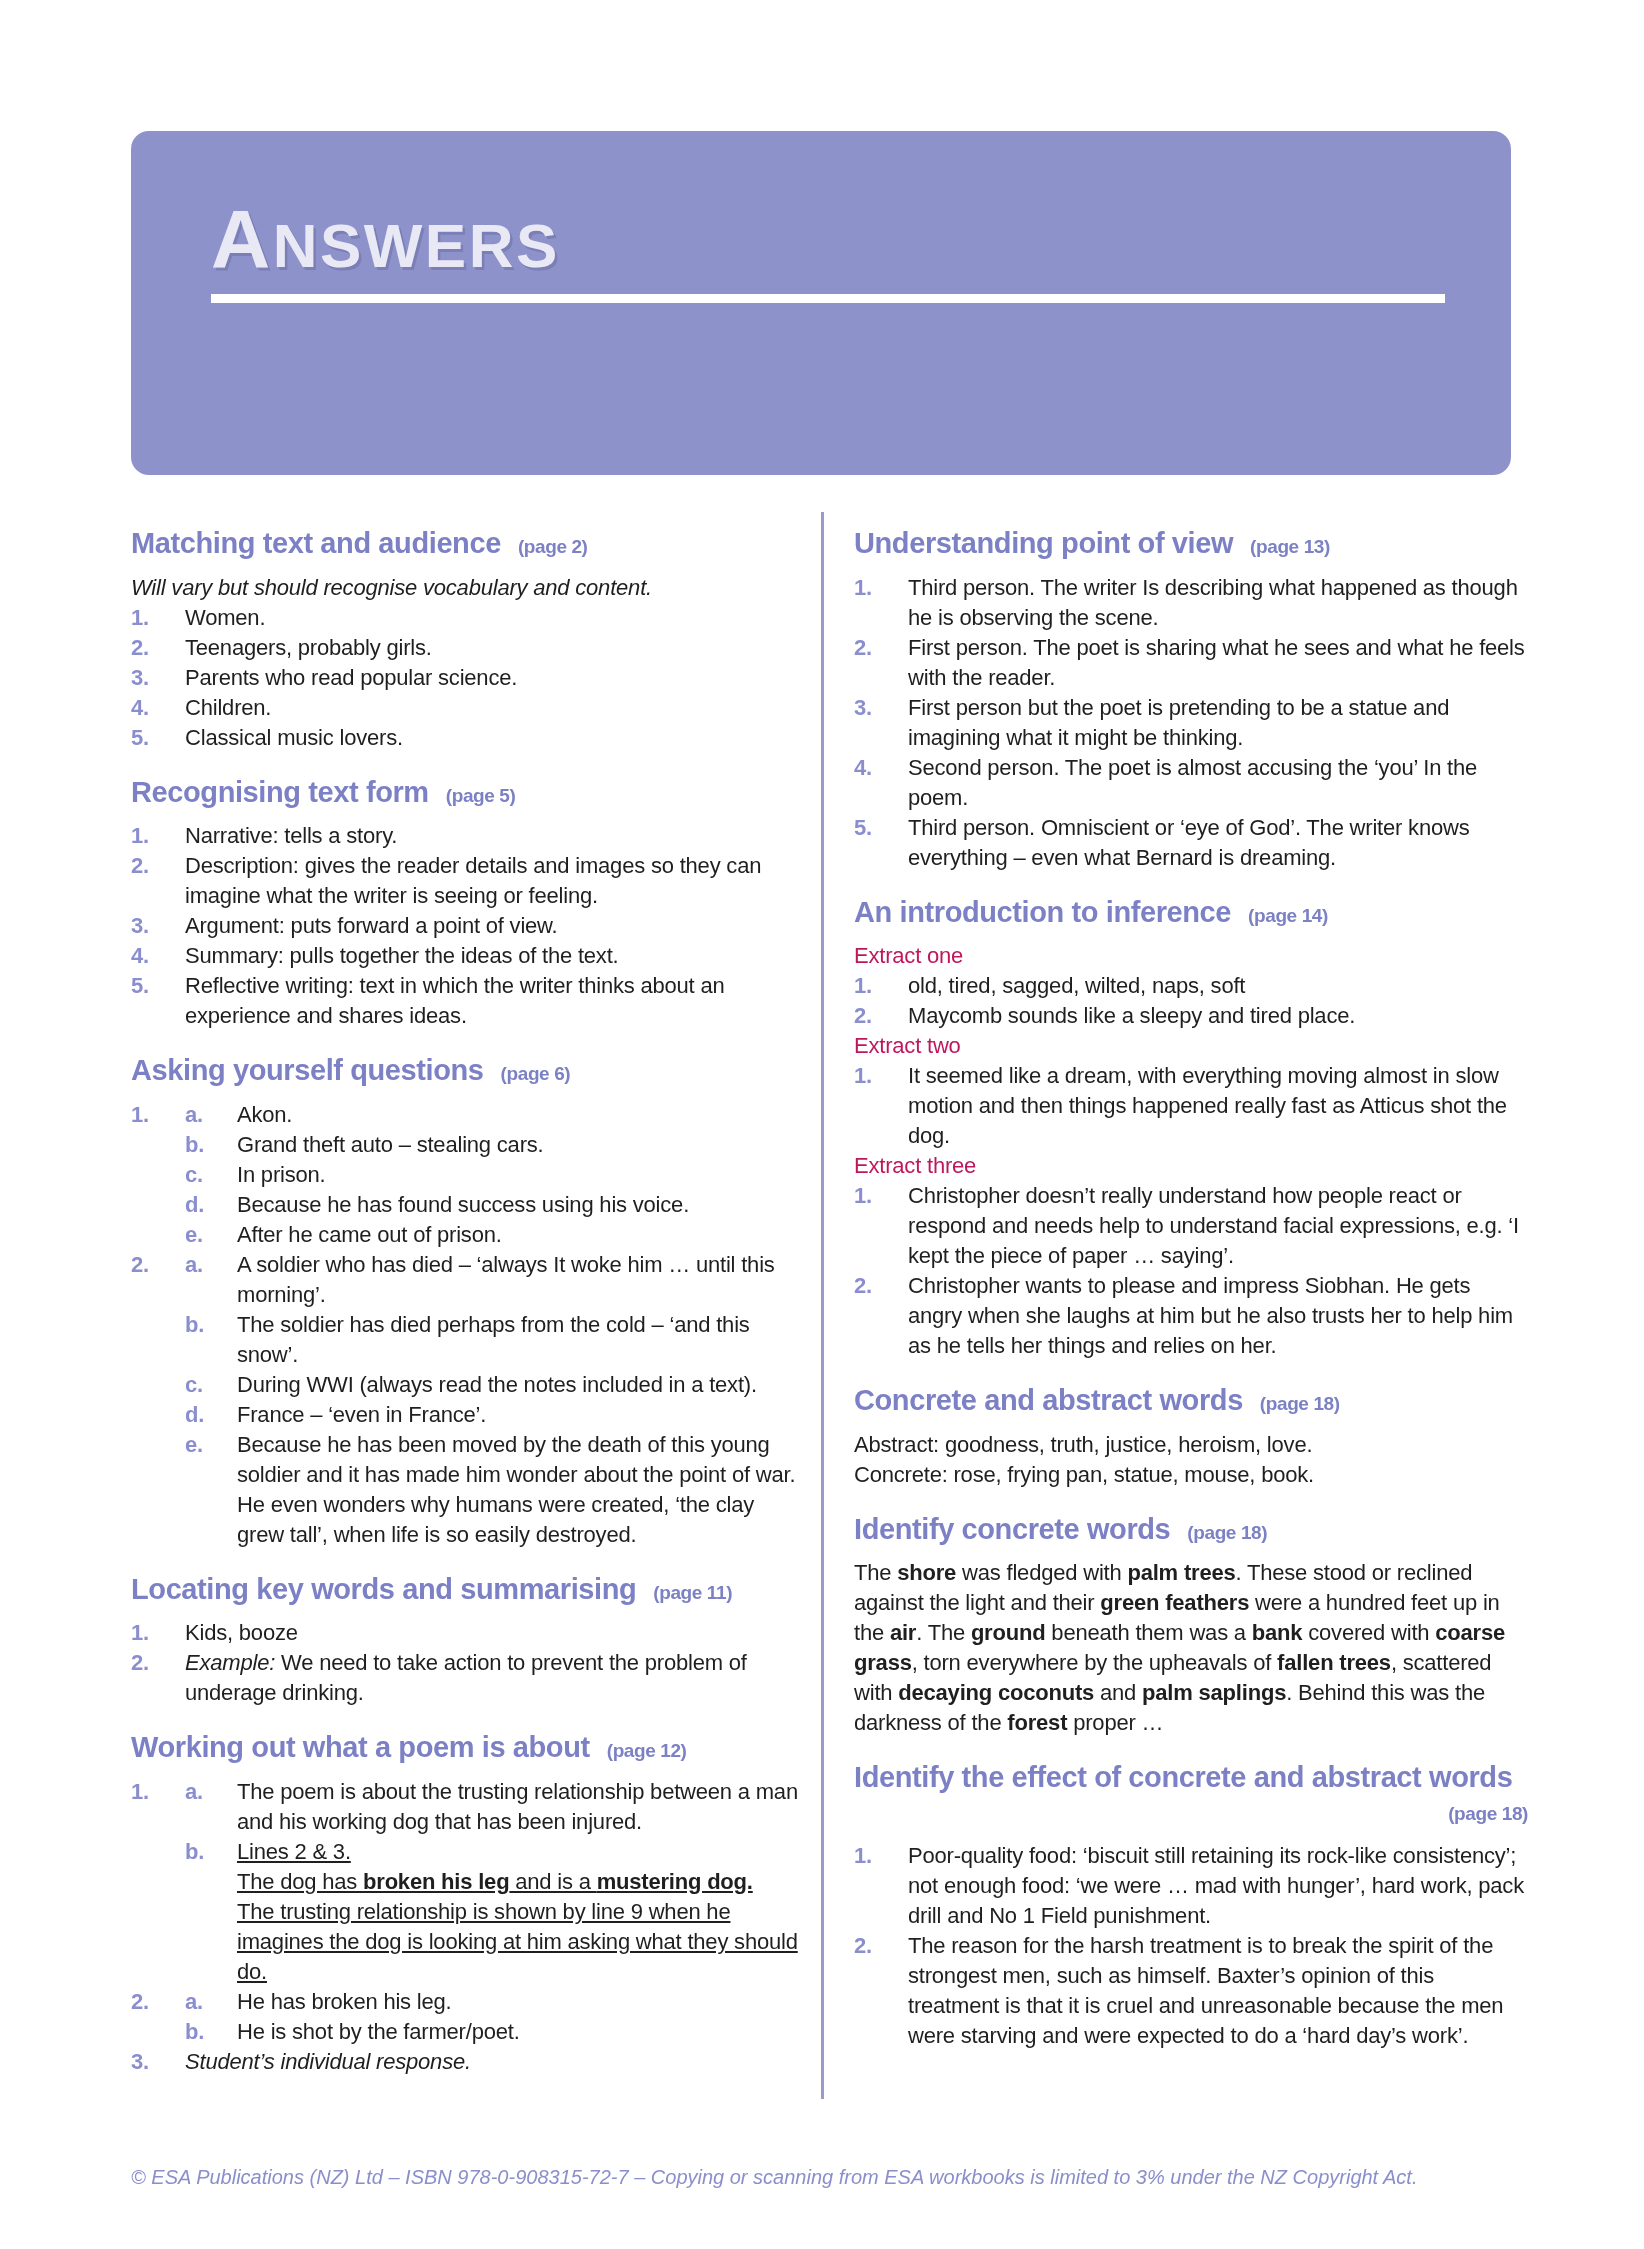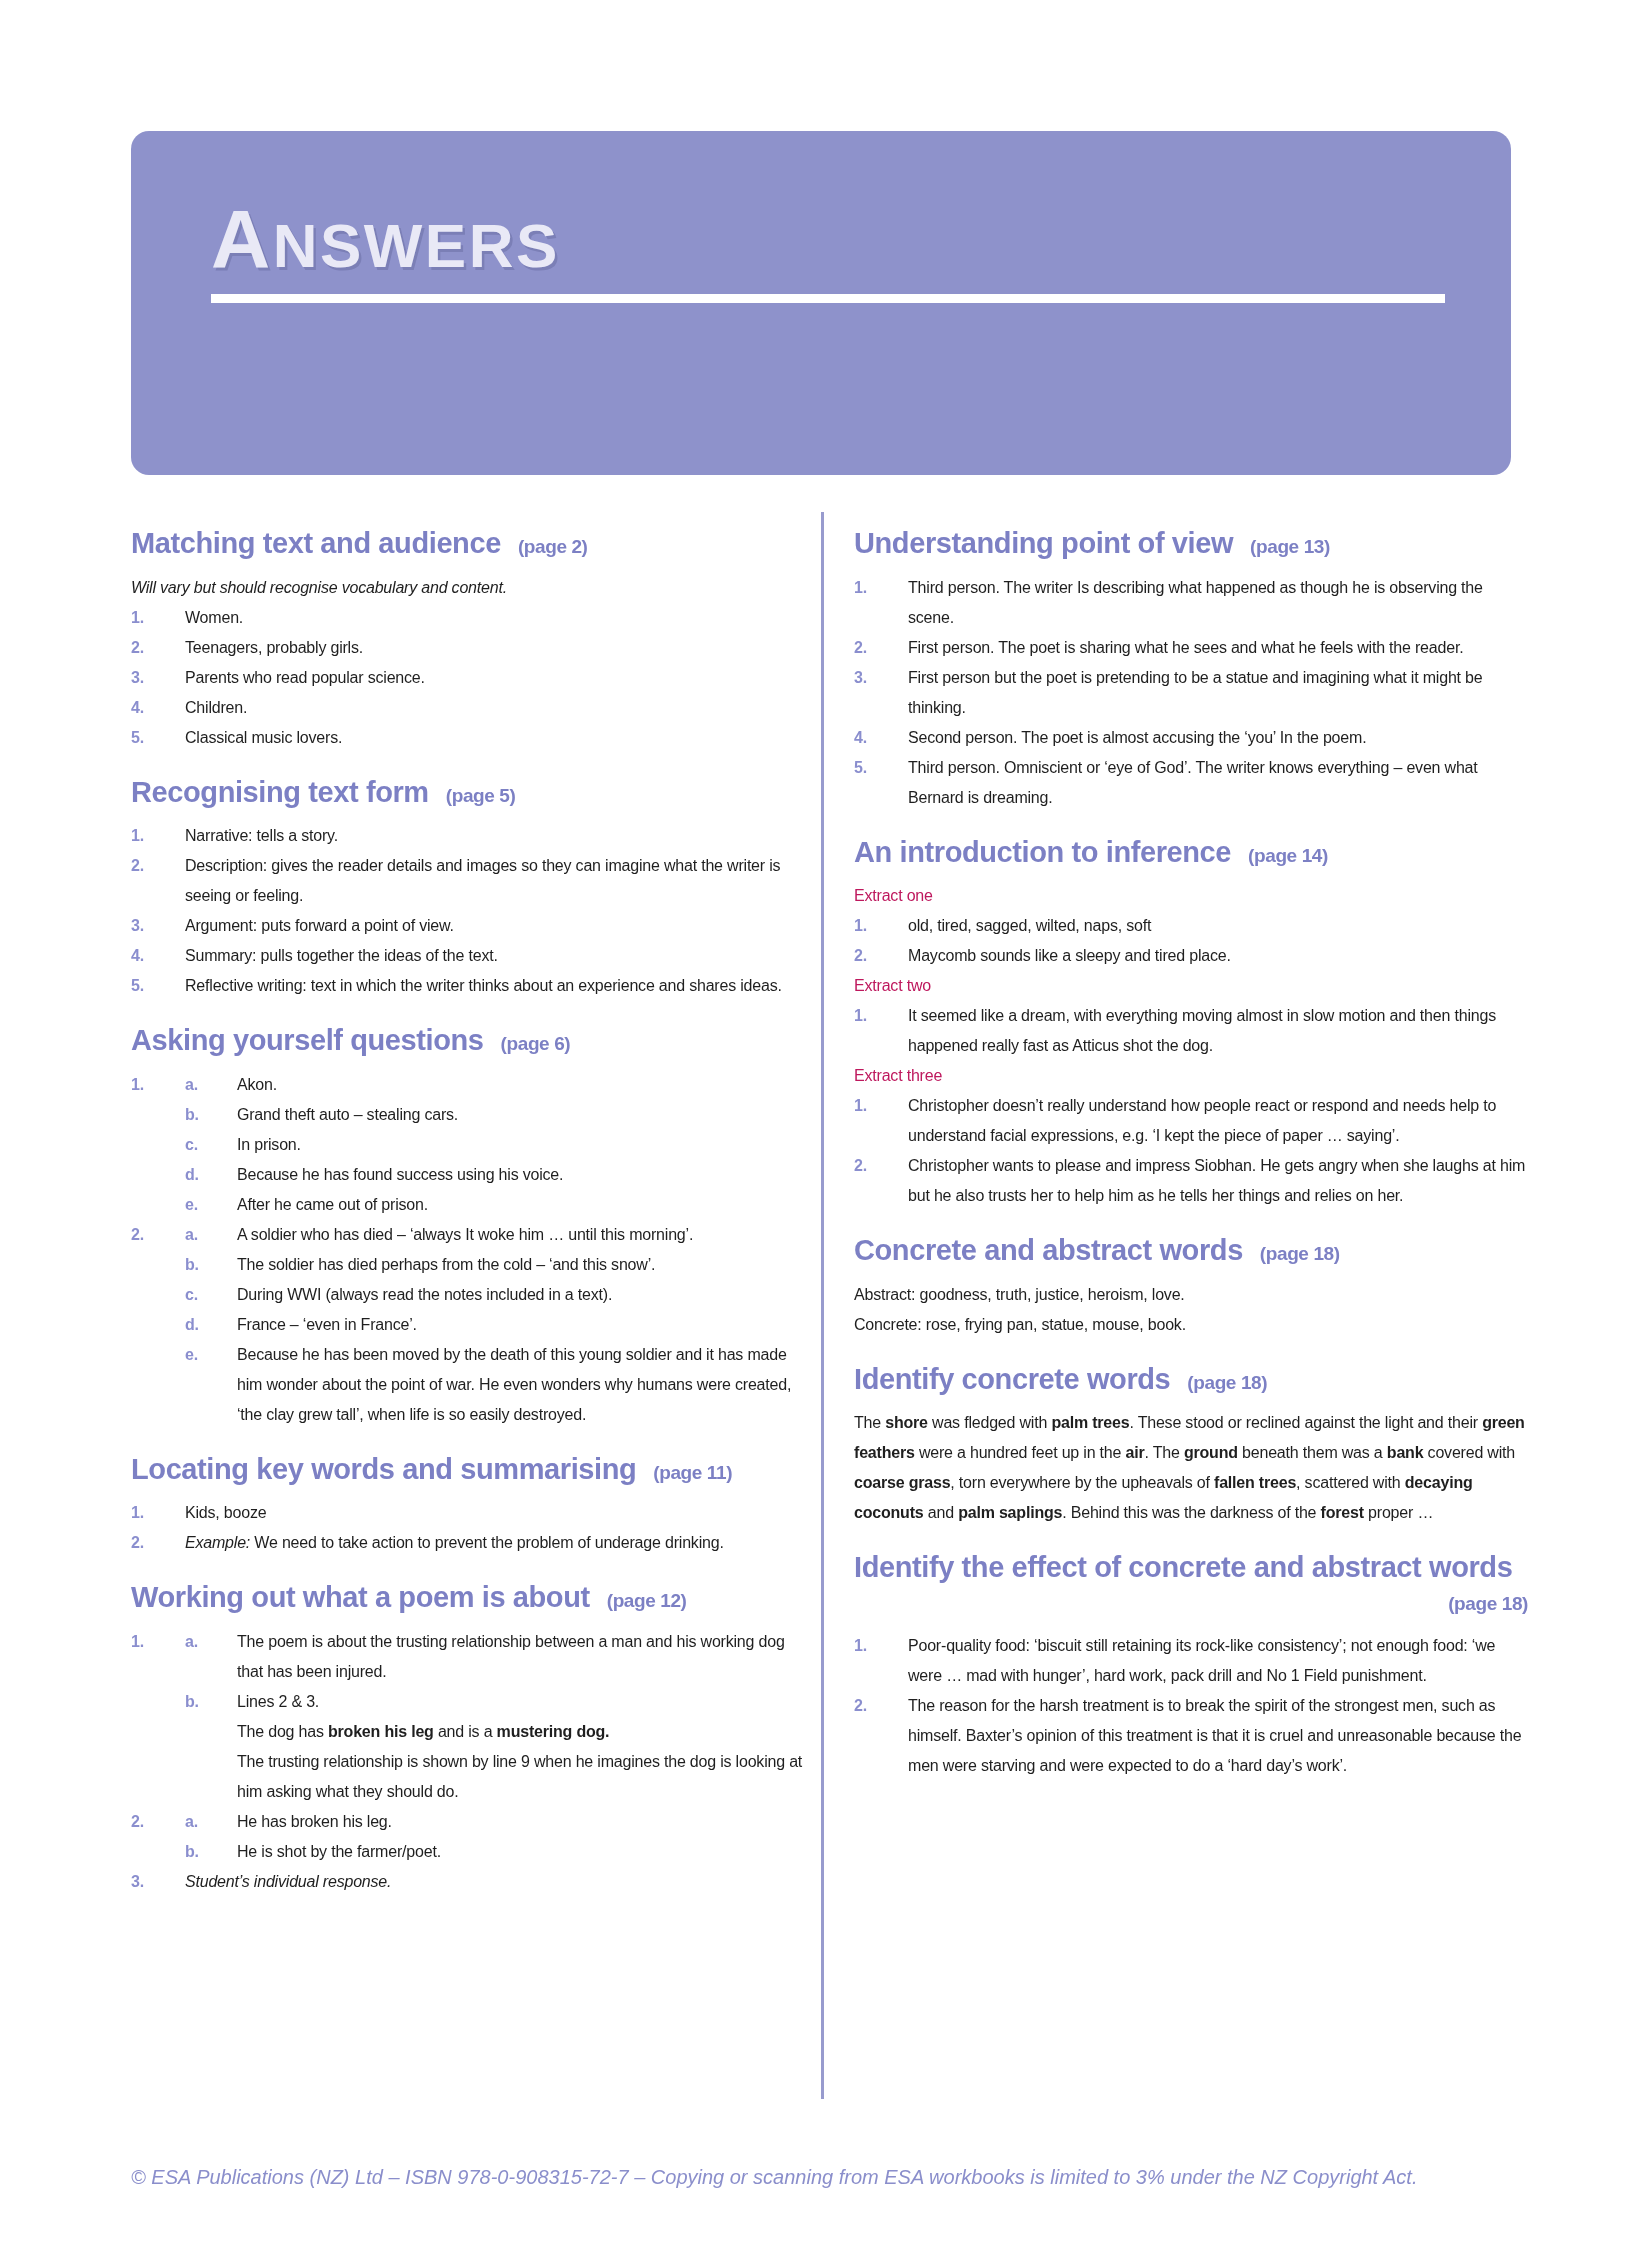--- a/index.html
+++ b/index.html
@@ -28,28 +28,28 @@
   .col{position:absolute;top:526px;width:674px;}
   #col-0{left:131px;}
   #col-1{left:854px;}
   h2.sec{
     margin:22px 0 8.5px 0;font-size:29px;line-height:35px;font-weight:bold;
     color:#7c80c4;letter-spacing:-0.4px;
   }
   h2.sec.first{margin-top:0;}
   h2.sec .pg{font-size:19px;margin-left:17px;}
   h2.sec .pg-line{display:block;text-align:right;margin-left:0;line-height:37px;}
-  .para,.row,.subhead{font-size:16px;line-height:30px;}
+  .para,.row,.subhead{font-size:22px;line-height:30px;}
   .para{margin:0;}
   .subhead{font-weight:normal;color:#be185d;}
   .row{display:flex;align-items:flex-start;}
   .num{flex:0 0 54px;color:#8a8ece;font-weight:bold;}
   .letter{flex:0 0 52px;color:#8a8ece;font-weight:bold;}
   .txt{flex:1;}
-  .txt p{margin:0;}
+  .txt p{margin:0;text-decoration:underline;}
   .footer{
     position:absolute;left:131px;top:2166px;width:1386px;
     font-size:20px;font-style:italic;color:#8a8ecb;letter-spacing:0;
   }
 </style>
 </head>
 <body>
 
 <div class="header-block">
   <div class="header-title"><span class="ti">A</span><span class="tr">NSWERS</span></div>

